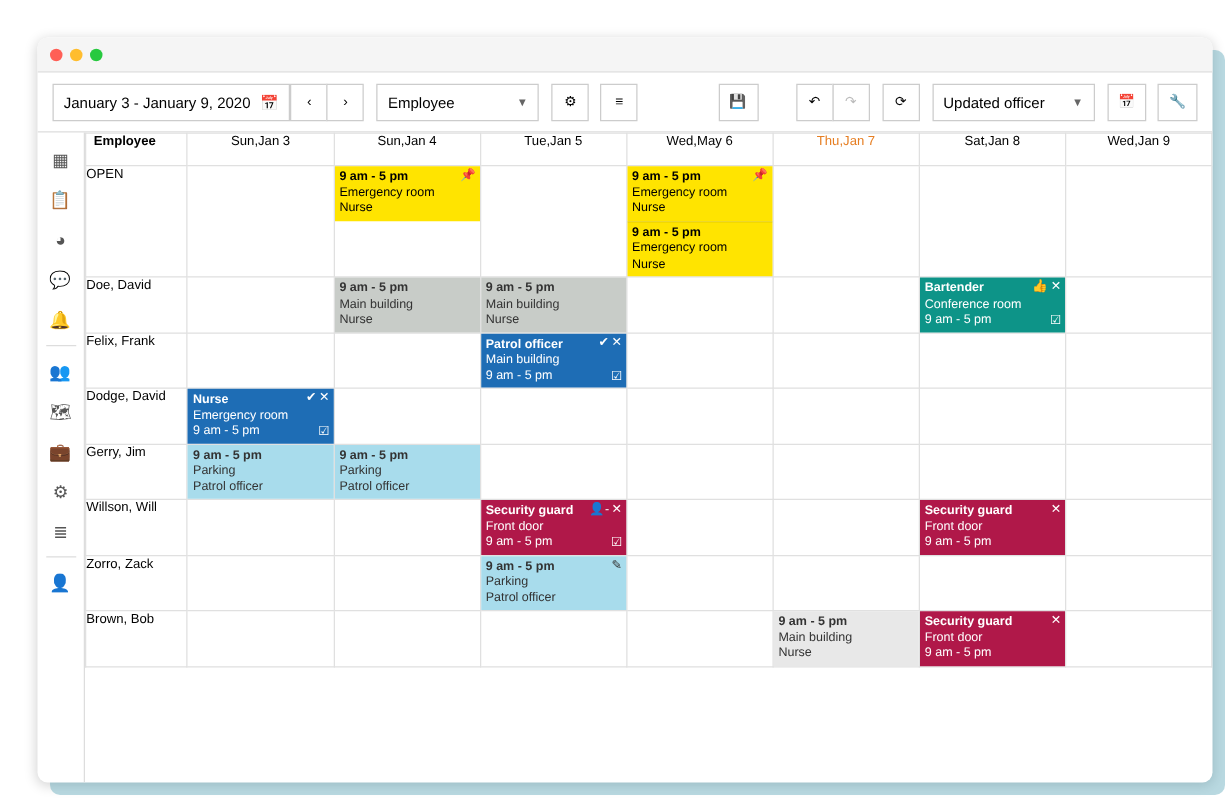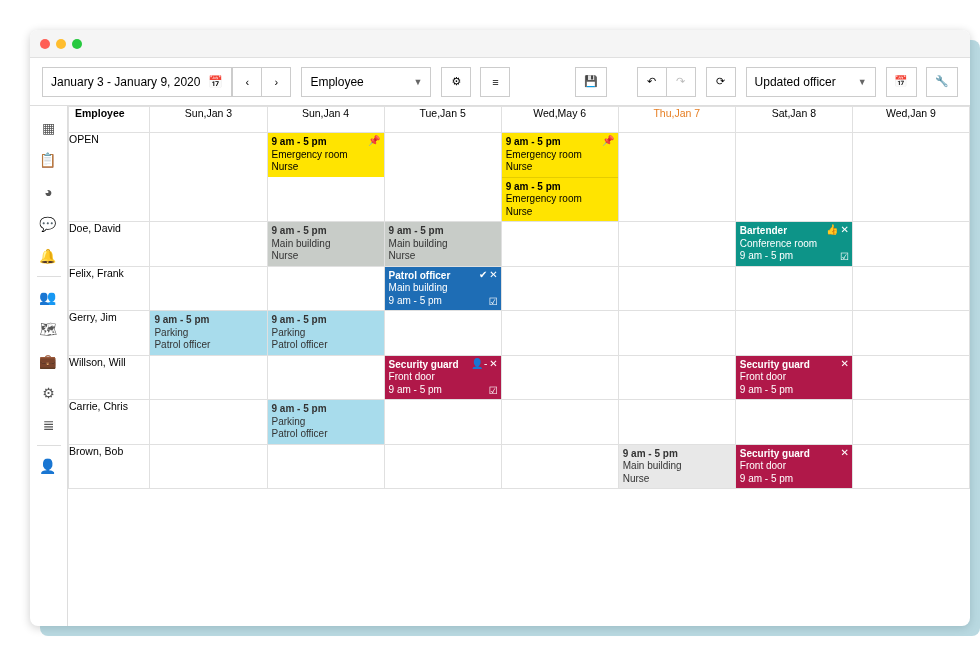--- a/index.html
+++ b/index.html
@@ -262,20 +262,43 @@
                   <div>Main building</div>
                   <div>9 am - 5 pm</div>
                 </div>
               </td>
             <td></td>
               <td></td>
               <td></td>
               <td></td>
           </tr>
 
+          <tr>
+            <td class="emp-cell">Dodge, David</td>
+            <td>
+                <div class="shift blue">
+                  <div class="icons">
+                    <span>✔</span>
+                    <span>✕</span>
+                  </div>
+                  <div class="icons bottom">
+                    <span>☑</span>
+                  </div>
+                  <div class="time">Nurse</div>
+                  <div>Emergency room</div>
+                  <div>9 am - 5 pm</div>
+                </div>
+              </td>
+            <td></td>
+              <td></td>
+              <td></td>
+              <td></td>
+              <td></td>
+              <td></td>
+          </tr>
 
           <tr>
             <td class="emp-cell">Gerry, Jim</td>
             <td>
                 <div class="shift lightblue">
                   <div class="time">9 am - 5 pm</div>
                   <div>Parking</div>
                   <div>Patrol officer</div>
                 </div>
               </td>
@@ -319,37 +342,40 @@
                     <span>✕</span>
                   </div>
                   <div class="time">Security guard</div>
                   <div>Front door</div>
                   <div>9 am - 5 pm</div>
                 </div>
               </td>
             <td></td>
           </tr>
 
-
-          <tr>
-            <td class="emp-cell">Carrie, Chris</td>
-            <td></td>
+          <tr>
+            <td class="emp-cell">Zorro, Zack</td>
+            <td></td>
+              <td></td>
             <td>
                 <div class="shift lightblue">
+                  <div class="icons">
+                    <span>✎</span>
+                  </div>
                   <div class="time">9 am - 5 pm</div>
                   <div>Parking</div>
                   <div>Patrol officer</div>
                 </div>
               </td>
             <td></td>
               <td></td>
               <td></td>
               <td></td>
-              <td></td>
-          </tr>
+          </tr>
+
 
           <tr>
             <td class="emp-cell">Brown, Bob</td>
             <td></td>
               <td></td>
               <td></td>
               <td></td>
             <td>
                 <div class="shift graybox">
                   <div class="time">9 am - 5 pm</div>

